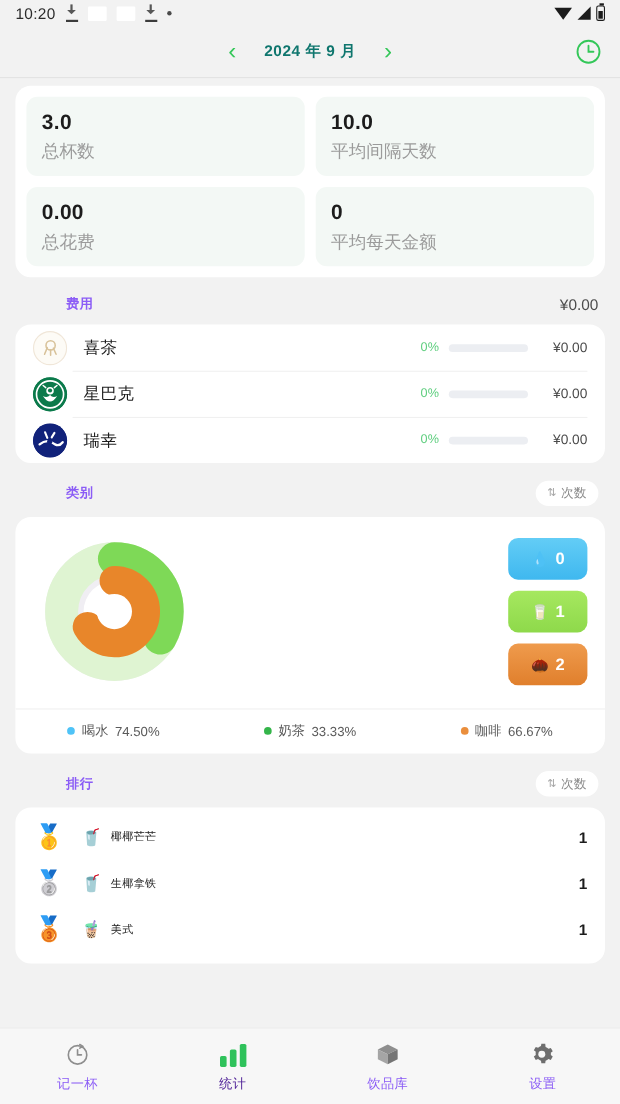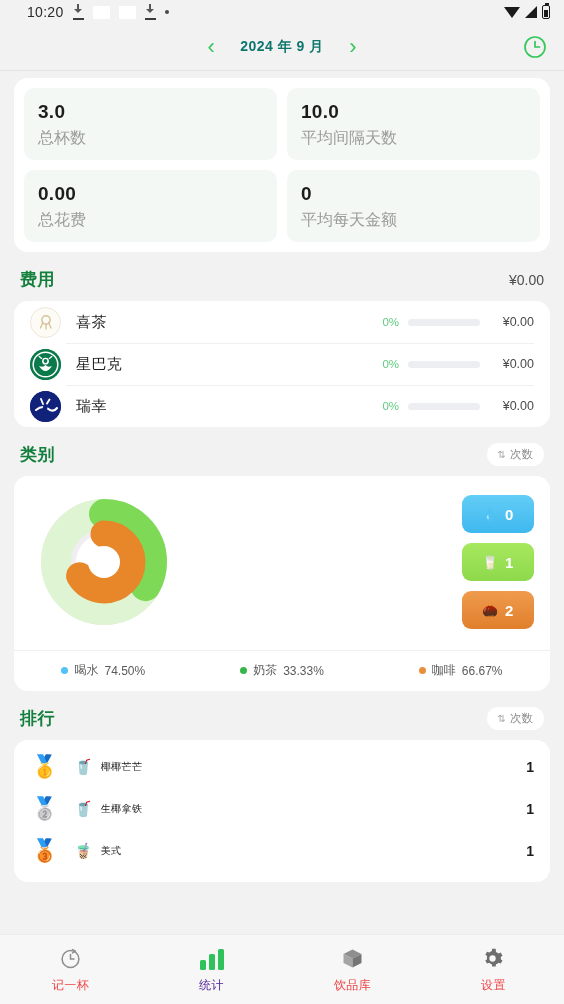--- a/index.html
+++ b/index.html
@@ -10,21 +10,21 @@
     overflow: hidden;
   }
   body { position: relative; }
 
   
   .statusbar {
     height: 24px; display: flex; align-items: center;
     padding: 0 14px; background: #f2f2f2;
   }
   .sb-time { font-size: 14px; color: #2b2b2b; font-weight: 400; letter-spacing: .3px; }
-  .sb-left { display: flex; align-items: center; gap: 9px; flex: 1; margin-left: 13px; }
+  .sb-left { display: flex; align-items: center; gap: 9px; flex: 1; }
   .sb-right { display: flex; align-items: center; gap: 5px; }
   .dl-icon { width: 11px; height: 13px; position: relative; opacity: .85; }
   .dl-icon::before {
     content: ""; position: absolute; left: 4px; top: 0; width: 2px; height: 7px; background: #3c3c3c;
   }
   .dl-icon::after {
     content: ""; position: absolute; left: 1.5px; top: 4.5px;
     border-left: 4px solid transparent; border-right: 4px solid transparent;
     border-top: 4.5px solid #3c3c3c;
   }
@@ -68,21 +68,21 @@
   .divider-line { height: 1px; background: #e3e3e3; }
 
   
   .card {
     background: #ffffff; border-radius: 14px; margin: 0 14px;
   }
   .section-head {
     display: flex; align-items: center; justify-content: space-between;
     padding: 16px 6px 10px 6px; margin: 0 14px;
   }
-  .section-title { font-size: 17px; font-weight: 700; color: #15803d; letter-spacing: .5px; }
+  .section-title { font-size: 12px; font-weight: 700; color: #8b5cf6; letter-spacing: .5px; margin-left: 40px; }
   .section-right { font-size: 14px; color: #4c4c4c; }
   .chip-toggle {
     background: #ffffff; border-radius: 12px; padding: 4px 11px;
     font-size: 11.5px; color: #8a8a8a; display: flex; align-items: center; gap: 4px;
   }
   .swap-ic { font-size: 10px; color: #a8a8a8; }
 
   
   .stats-card { padding: 10px; margin-top: 8px; }
   .stats-grid { display: grid; grid-template-columns: 1fr 1fr; gap: 10px; }
@@ -139,21 +139,21 @@
   .rank-name { font-size: 10px; color: #1c1c1c; margin-left: 8px; flex: 1; letter-spacing: .4px; }
   .rank-count { font-size: 14px; font-weight: 700; color: #1c1c1c; }
 
   
   .tabbar {
     position: absolute; left: 0; right: 0; bottom: 0; height: 70px;
     background: #f7f7f7; border-top: 1px solid #ececec;
     display: flex; align-items: center;
   }
   .tab { flex: 1; display: flex; flex-direction: column; align-items: center; gap: 7px; }
-  .tab-label { font-size: 12px; color: #ef4444; letter-spacing: .4px; }
+  .tab-label { font-size: 12px; color: #8b5cf6; letter-spacing: .4px; }
   .tab.active .tab-label { color: #4c1d95; }
   .tab-ic { height: 24px; display: flex; align-items: flex-end; justify-content: center; }
   .bars { display: flex; align-items: flex-end; gap: 3px; height: 22px; }
   .bars i { width: 6px; background: #2fc25b; border-radius: 1.5px; display: block; }
   .content { position: absolute; top: 70px; left: 0; right: 0; bottom: 70px; }
 </style>
 </head>
 <body>
 
 <div class="statusbar">

